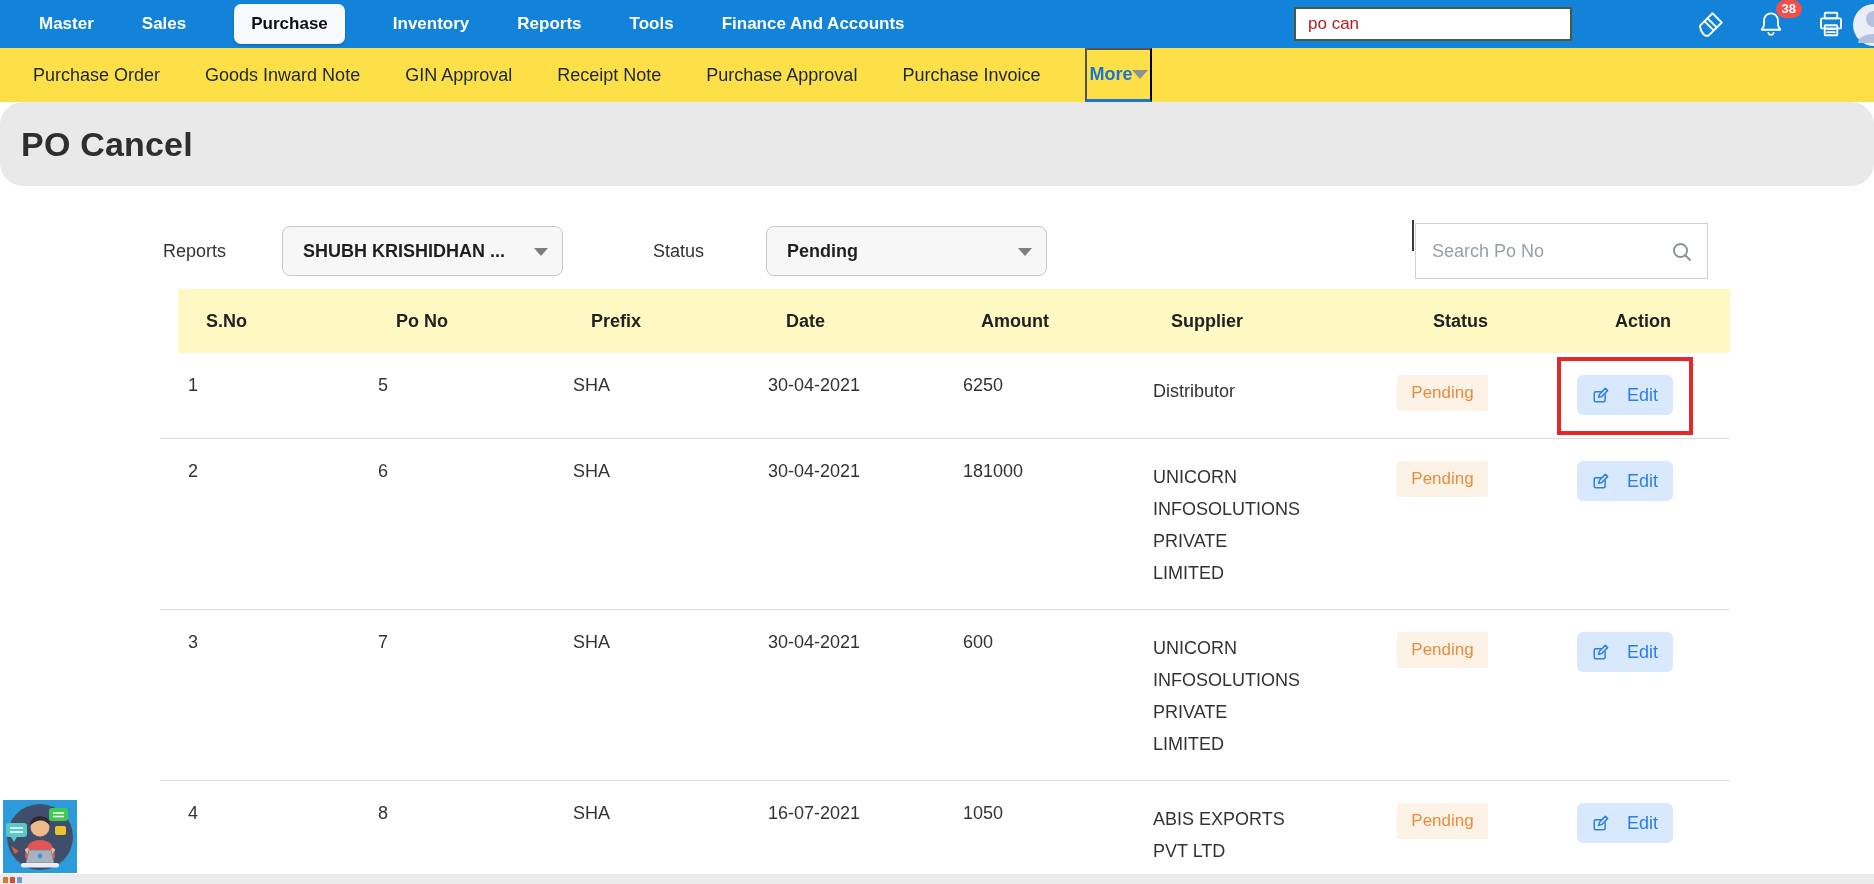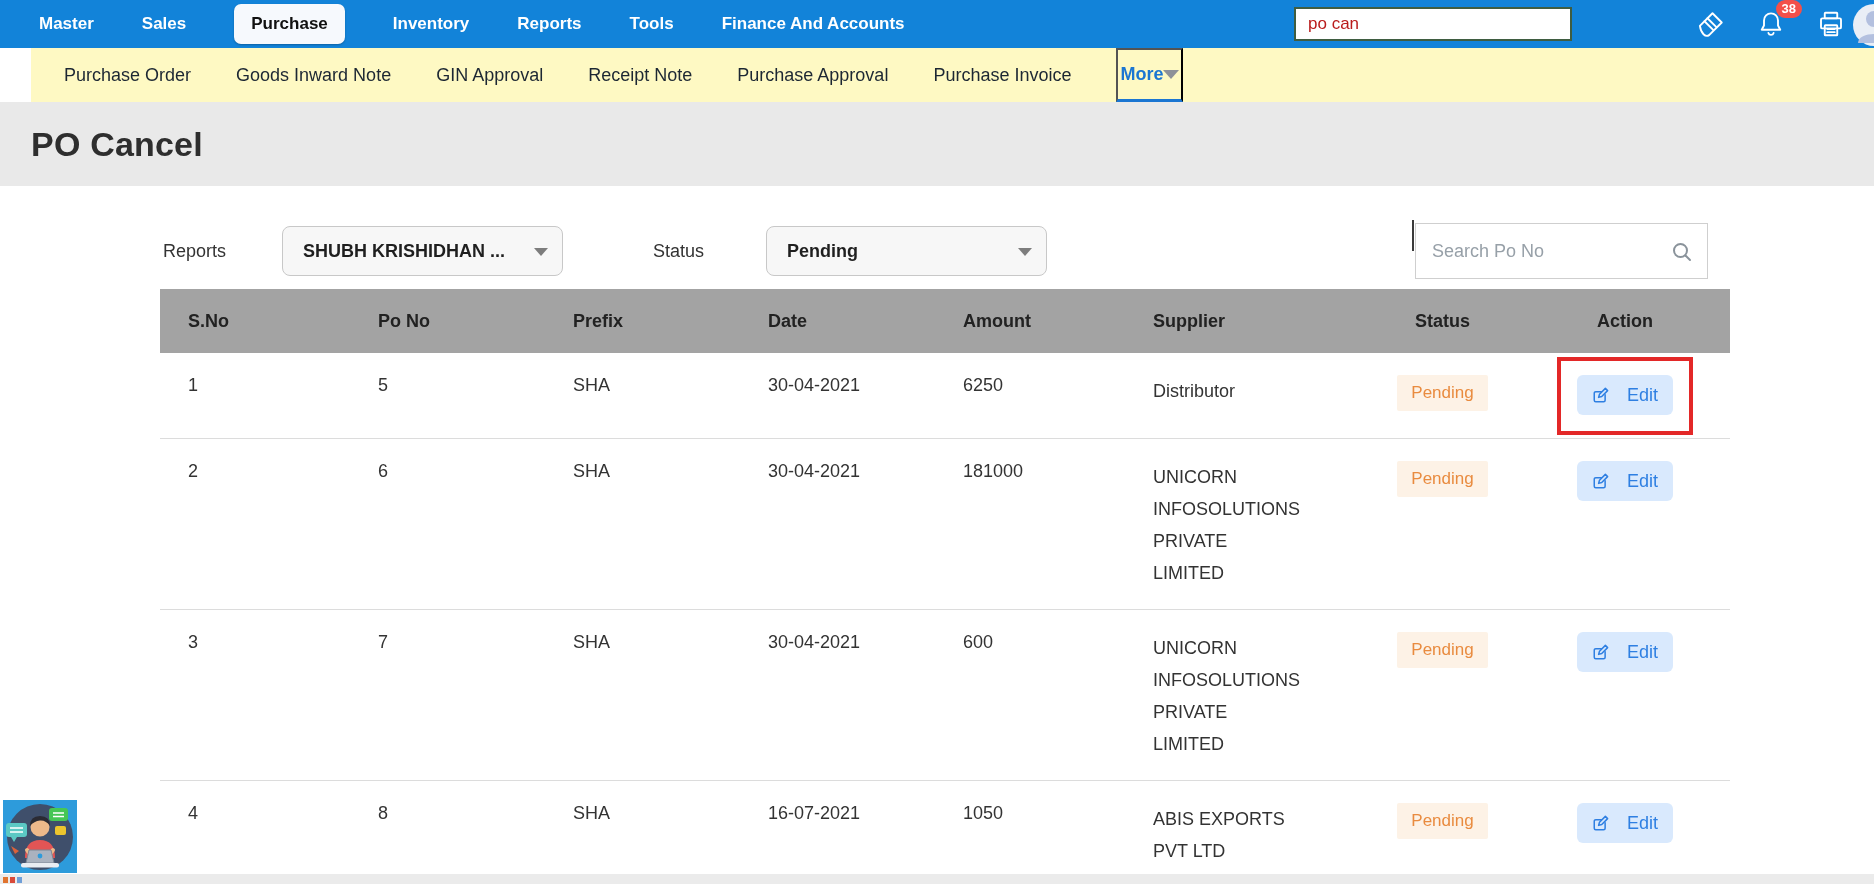--- a/index.html
+++ b/index.html
@@ -32,36 +32,36 @@
   .topbar-icons { display:flex; align-items:center; gap:30px; margin-right:28px;text-decoration:underline; }
   .tb-icon { position:relative; display:flex; align-items:center; }
   .notif-badge {
     position:absolute; top:-9px; right:-16px; background:#f3504a; color:#fff;
     font-size:13px; font-weight:700; border-radius:10px; padding:2px 6px; line-height:1.1;
   }
   .topbar-avatar { position:absolute; right:-22px; top:3px; }
 
   
   .subnav {
-    height:54px; background:#fef9c3; display:flex; align-items:center;
-    gap:45px; padding-left:33px; font-size:18px; color:#1c2733;margin-left:31px;
+    height:54px; background:#fde047; display:flex; align-items:center;
+    gap:45px; padding-left:33px; font-size:18px; color:#1c2733;
   }
   .subnav-item { background:none; border:none; font-family:inherit; font-size:18px; color:#1c2733; cursor:pointer; white-space:nowrap; }
   .subnav-more {
     display:flex; align-items:center; color:#1b76d2; font-weight:700;
     height:100%; border-bottom:3px solid #1b76d2; cursor:pointer; background:none;
     font-family:inherit; font-size:18px; padding:0 2px;
   }
   .caret-down {
     width:0; height:0; border-left:8px solid transparent; border-right:8px solid transparent;
     border-top:9px solid #8d9199; display:inline-block;
   }
 
   
-  .title-band { height:84px; background:#e9e9e9; display:flex; align-items:center; padding-left:31px; }
+  .title-band { height:84px; background:#e9e9e9; display:flex; align-items:center; padding-left:21px;border-radius:23px; }
   .page-title { font-size:34px; font-weight:700; color:#2e2e2e; letter-spacing:.2px; }
 
   
   .filters { margin-top:37px; height:56px; display:flex; align-items:center; padding-left:163px; padding-right:166px; }
   .filter-label { font-size:18px; color:#333; }
   .select-box {
     position:relative; width:281px; height:50px; background:#f7f7f7;
     border:1px solid #c8c8c8; border-radius:8px; display:flex; align-items:center;
     padding:0 36px 0 20px; cursor:pointer;
   }
@@ -80,21 +80,21 @@
     font-size:18px; color:#333; padding:0 46px 0 16px; font-family:inherit; outline:none;
   }
   .po-search::placeholder { color:#97a0a8; }
   .po-search-icon { position:absolute; right:14px; top:17px; }
   .cursor-mark { position:absolute; left:-3px; top:-3px; width:2px; height:31px; background:#3a3a3a; }
 
   
   .table-wrap { margin-left:160px; width:1570px; margin-top:10px; position:relative; }
   .thead {
     display:grid; grid-template-columns:190px 195px 195px 195px 190px 240px 155px 210px;
-    background:#a3a3a3; height:64px;
+    background:#fef9c3; height:64px;margin-left:18px;
   }
   .hcell { display:flex; align-items:center; padding-left:28px; font-weight:700; font-size:18px; color:#222; }
   .thead > :nth-child(7), .thead > :nth-child(8) { justify-content:center; padding-left:0; }
   .trow {
     display:grid; grid-template-columns:190px 195px 195px 195px 190px 240px 155px 210px;
     border-bottom:1px solid #dcdcdc;
   }
   .tcell { padding:22px 0 20px 28px; font-size:18px; color:#333; }
   .cell-supplier .supplier-text { display:inline-block; max-width:150px; line-height:32px; overflow-wrap:break-word; }
   .cell-status { display:flex; justify-content:center; padding-left:0; }

